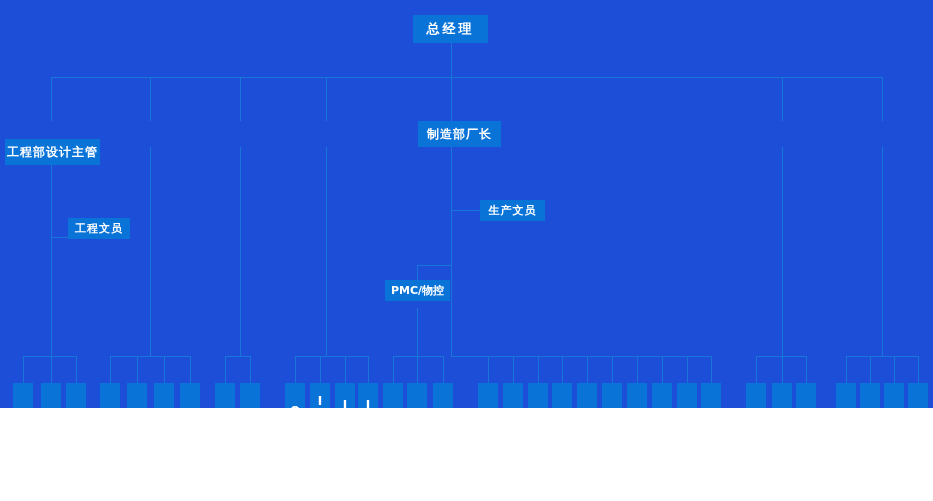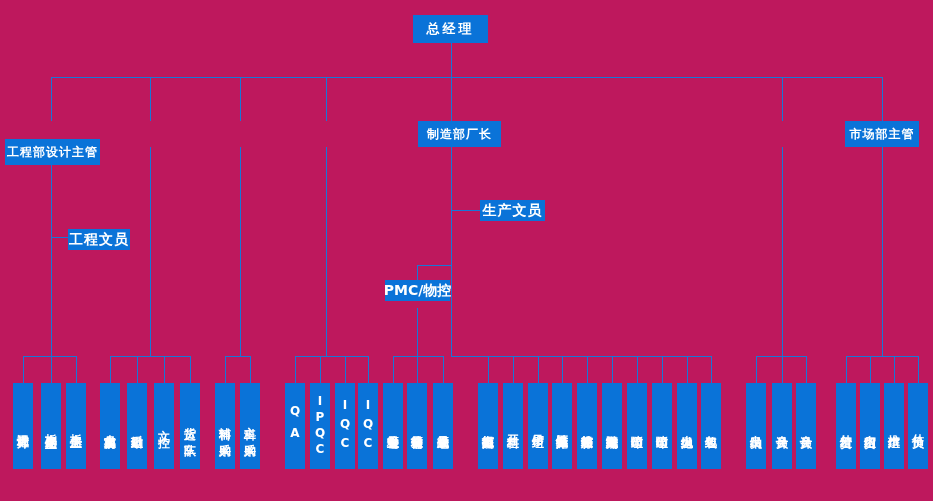--- a/index.html
+++ b/index.html
@@ -1,28 +1,28 @@
 <!DOCTYPE html>
 <html><head>
 <meta charset="utf-8">
 <style>
   html,body {margin:0; padding:0; background:#ffffff;}
   .canvas {
-    position:relative; width:933px; height:501px; background:#be185d;
+    position:relative; width:933px; height:408px; background:#1d4ed8;
     font-family:"DejaVu Sans", sans-serif; overflow:hidden;
   }
   .lines {position:absolute; left:0; top:0; pointer-events:none;}
   .lines line {stroke:#1777d8; stroke-width:1;}
   .box {
     position:absolute; background:#0a73d8; color:#ffffff;
     display:flex; align-items:center; justify-content:center;
     font-size:12px; font-weight:bold; letter-spacing:1px; white-space:nowrap;
   }
   .box.root {font-size:13px; letter-spacing:3px;}
-  .box.mid {font-weight:bold; font-size:14px;}
+  .box.mid {font-weight:bold; font-size:11px;}
   .vbox {
     position:absolute; top:383px; width:20px; height:86px;
     background:#0a73d8; color:#ffffff;
     writing-mode:vertical-rl; text-orientation:upright;
     text-align:center; line-height:20px; font-size:12px; font-weight:bold;
     letter-spacing:1px; white-space:pre-wrap;
   }
 </style>
 </head>
 <body>
@@ -97,23 +97,22 @@
     <line x1="846" y1="356" x2="846" y2="383"></line>
       <line x1="870" y1="356" x2="870" y2="383"></line>
       <line x1="894" y1="356" x2="894" y2="383"></line>
       <line x1="918" y1="356" x2="918" y2="383"></line>
   </svg>
 
   <div class="box root" style="left:413px; top:15px; width:75px; height:28px">总经理</div>
 
   <div class="box" style="left:5px;   top:139px; width:95px; height:26px">工程部设计主管</div>
   <div class="box" style="left:418px; top:121px; width:83px; height:26px">制造部厂长</div>
-  <div class="box" style="left:845px; top:121px; width:74px; height:26px">市场部主管</div>
 
-  <div class="box mid" style="left:68px;  top:229px; width:62px; height:21px">工程文员</div>
+  <div class="box mid" style="left:68px;  top:218px; width:62px; height:21px">工程文员</div>
   <div class="box mid" style="left:480px; top:200px; width:65px; height:21px">生产文员</div>
   <div class="box mid" style="left:385px; top:280px; width:65px; height:21px; letter-spacing:0">PMC/物控</div>
 
   <div class="vbox" style="left:13px">设计工程师</div>
   <div class="vbox" style="left:41px">板房副主任</div>
   <div class="vbox" style="left:66px">板房主任</div>
 
   <div class="vbox" style="left:100px; letter-spacing:0">人事前台文员</div>
   <div class="vbox" style="left:127px">后勤组</div>
   <div class="vbox" style="left:154px; letter-spacing:6px">文控</div>

